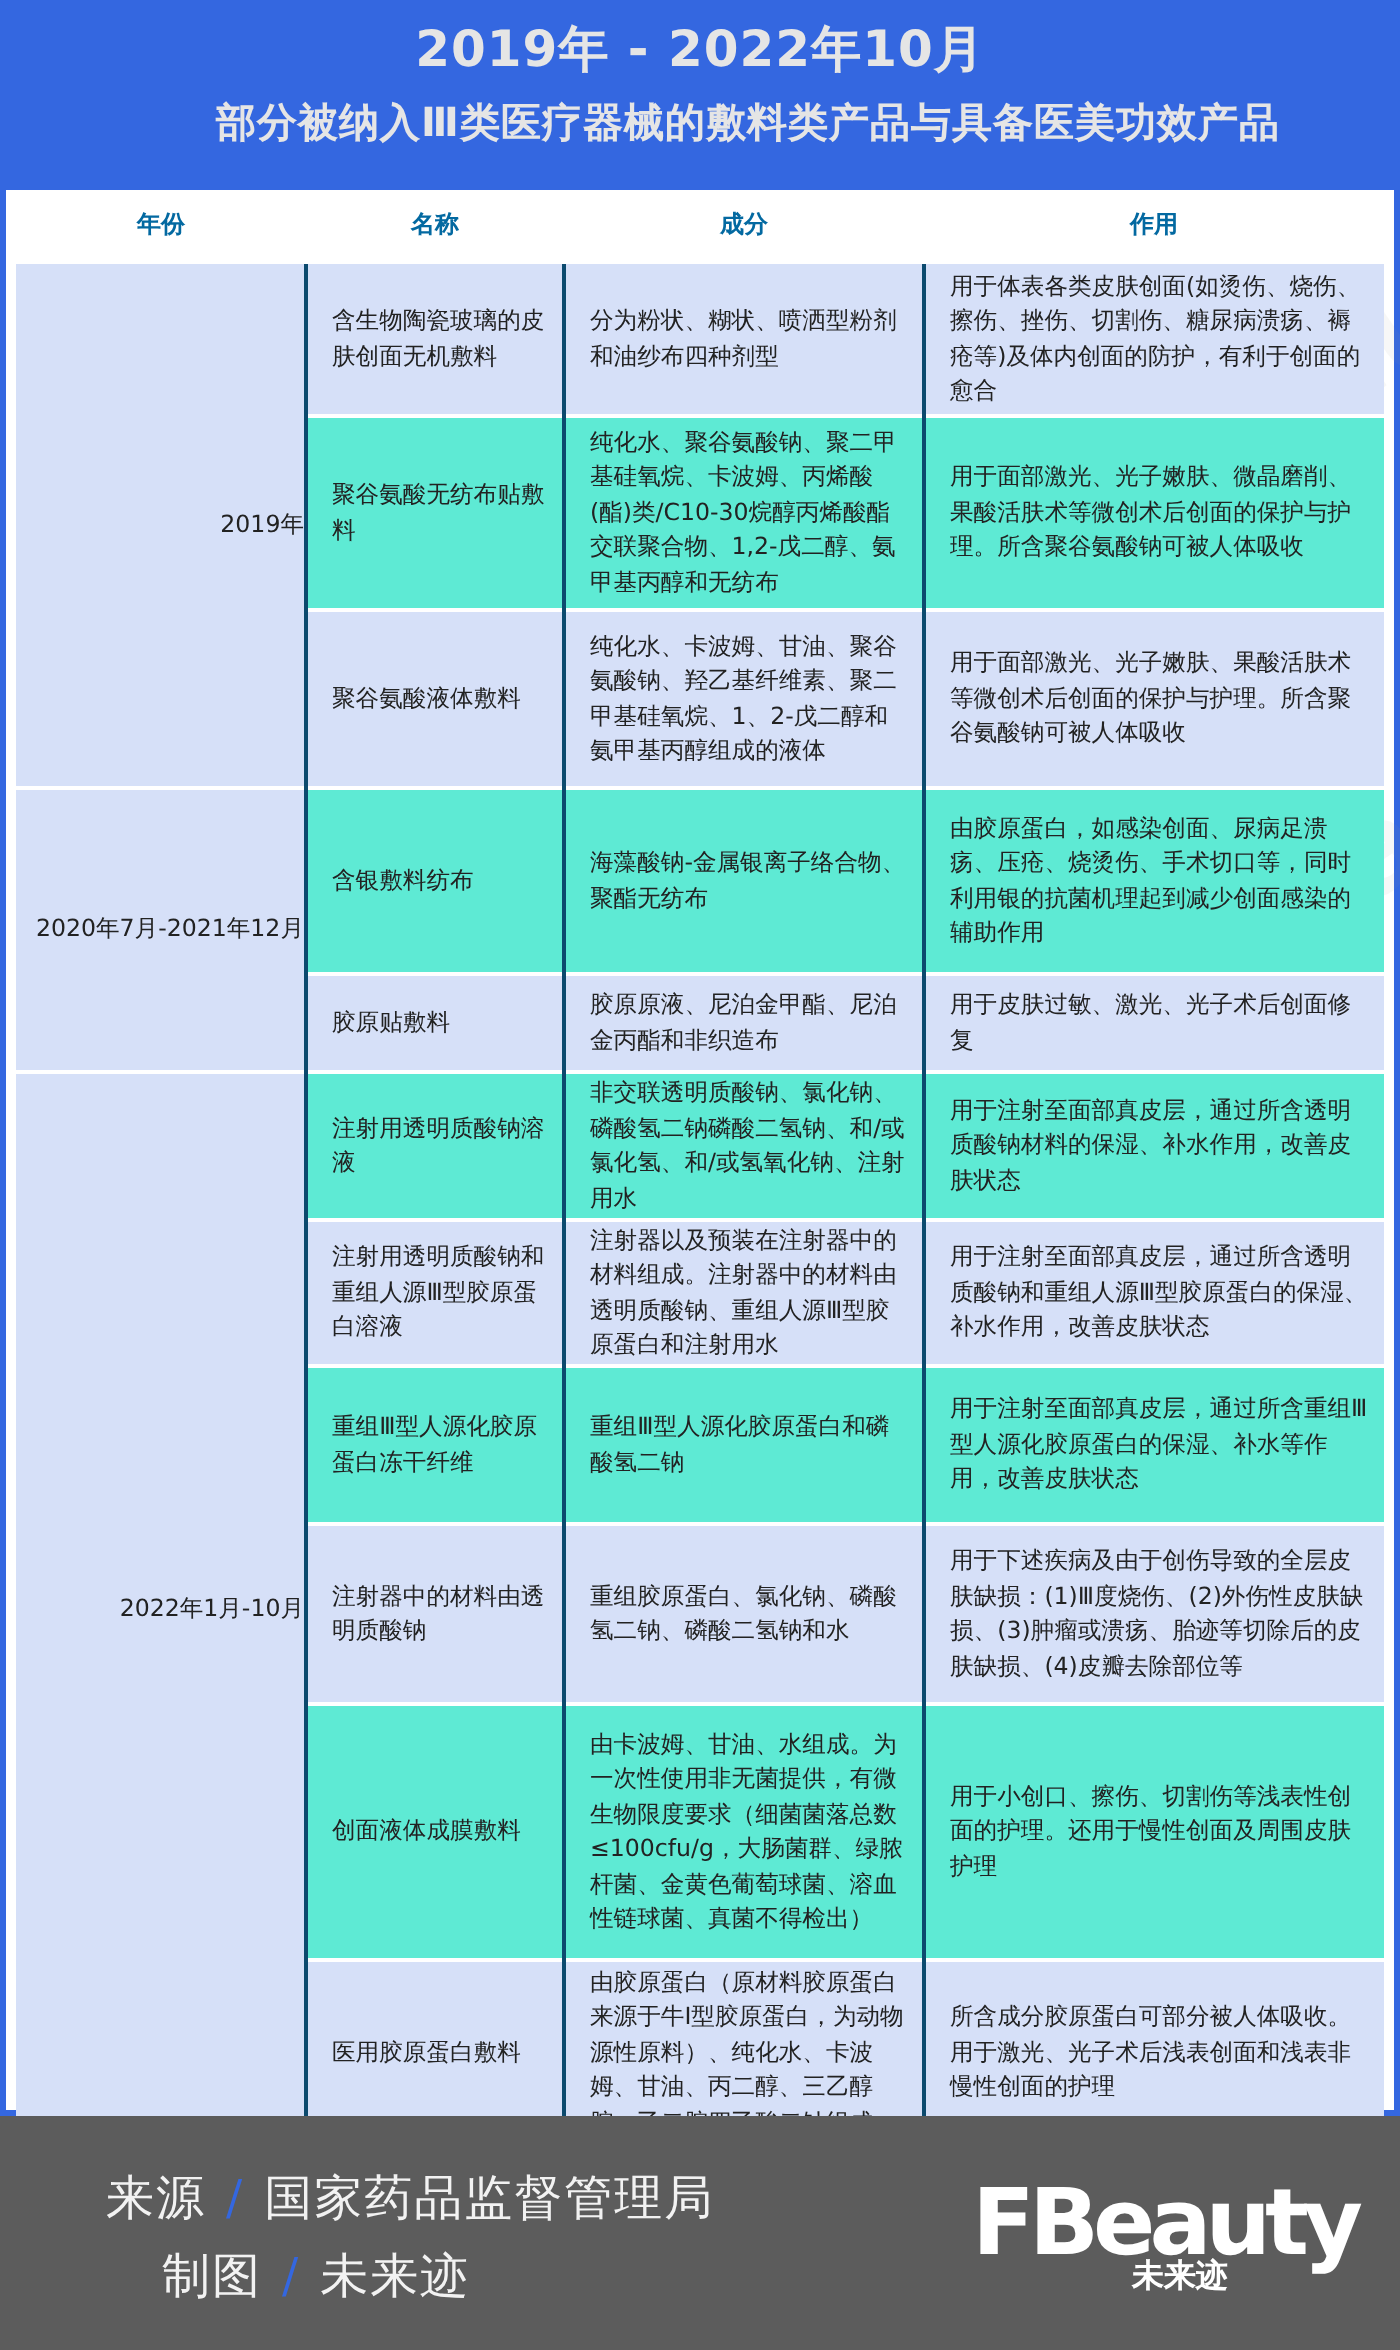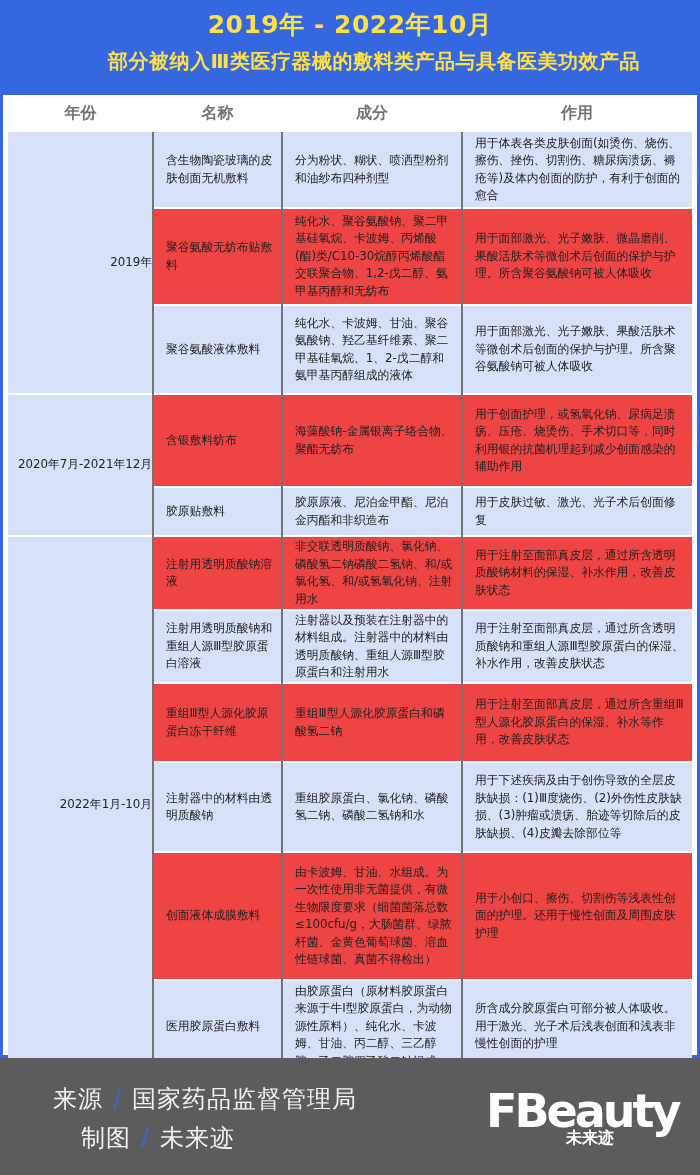--- a/index.html
+++ b/index.html
@@ -1,27 +1,27 @@
 <!DOCTYPE html>
 <html><head>
 <meta charset="utf-8">
 <style>
   html, body { margin:0; padding:0; }
   body { width:700px; height:1175px; background:#5c5c5c; font-family:"DejaVu Sans","Liberation Sans",sans-serif; overflow:hidden; position:relative; }
-  .header { position:absolute; left:0; top:0; width:700px; height:95px; background:#3467e0; color:#fde047; text-align:center; }
+  .header { position:absolute; left:0; top:0; width:700px; height:95px; background:#3467e0; color:#e5e5e5; text-align:center; }
   .header .t1 { position:absolute; top:8px; left:0; width:100%; font-size:25px; font-weight:bold; letter-spacing:0.5px; }
   .header .t2 { position:absolute; top:48px; left:4px; width:100%; font-size:20px; font-weight:bold; letter-spacing:0.5px; white-space:nowrap;padding-left:20px; }
   .frame { position:absolute; left:0; top:95px; width:700px; height:963px; background:#3467e0; }
   .inner { position:absolute; left:3px; top:0; width:694px; height:960px; background:#fff; }
   table { position:absolute; left:5px; top:0; border-collapse:collapse; table-layout:fixed; width:684px; font-size:11.8px; color:#222; line-height:17.5px; }
-  th { height:33px; font-weight:bold; font-size:16px; text-align:center; color:#737373; background:#fff; }
-  td { padding:0 6px 0 12px; vertical-align:middle; border-top:2px solid #fff; border-left:2px solid #737373; }
+  th { height:33px; font-weight:bold; font-size:12px; text-align:center; color:#0369a1; background:#fff; }
+  td { padding:0 6px 0 12px; vertical-align:middle; border-top:2px solid #fff; border-left:2px solid #0c4a6e; }
   td.year { text-align:right; padding:0; background:#d6e0f8; border-left:none; }
   tr.alt td.c { background:#d6e0f8; }
-  tr.plain td.c { background:#ef4444;margin-top:40px; }
+  tr.plain td.c { background:#5eead4;margin-top:40px; }
   .footer { position:absolute; left:0; top:1058px; width:700px; height:117px; background:#5c5c5c; }
   .src { position:absolute; left:53px; font-family:"DejaVu Serif","Liberation Serif",serif; font-size:24px; color:#f2f2f2; letter-spacing:1px; }
   .src .slash { color:#3467e0; margin:0 10px; }
   .logo { position:absolute; left:486px; top:1090px; width:180px; height:60px; color:#fff; }
   .logo .word { position:absolute; left:0; top:-6px; font-family:"DejaVu Sans","Liberation Sans",sans-serif; font-weight:bold; font-size:46px; letter-spacing:-3px; }
   .logo .cn { position:absolute; left:80px; top:38px; font-weight:bold; font-size:16px; }
   .wm { position:absolute; font-weight:bold; font-size:60px; color:rgba(150,150,150,0.08); transform:rotate(-35deg); pointer-events:none; white-space:nowrap; }
 </style>
 </head>
 <body>
@@ -68,21 +68,21 @@
         </tr>
         <tr class="alt" style="height:89px">
           <td class="c">聚谷氨酸液体敷料</td>
           <td class="c">纯化水、卡波姆、甘油、聚谷氨酸钠、羟乙基纤维素、聚二甲基硅氧烷、1、2-戊二醇和氨甲基丙醇组成的液体</td>
           <td class="c">用于面部激光、光子嫩肤、果酸活肤术等微创术后创面的保护与护理。所含聚谷氨酸钠可被人体吸收</td>
         </tr>
         <tr class="plain" style="height:93px">
           <td class="year" rowspan="2">2020年7月-2021年12月</td>
           <td class="c">含银敷料纺布</td>
           <td class="c">海藻酸钠-金属银离子络合物、聚酯无纺布</td>
-          <td class="c">用于创面护理，或氢氧化钠、尿病足溃疡、压疮、烧烫伤、手术切口等，同时利用银的抗菌机理起到减少创面感染的辅助作用</td>
+          <td class="c">由胶原蛋白，如感染创面、尿病足溃疡、压疮、烧烫伤、手术切口等，同时利用银的抗菌机理起到减少创面感染的辅助作用</td>
         </tr>
         <tr class="alt" style="height:49px">
           <td class="c">胶原贴敷料</td>
           <td class="c">胶原原液、尼泊金甲酯、尼泊金丙酯和非织造布</td>
           <td class="c">用于皮肤过敏、激光、光子术后创面修复</td>
         </tr>
         <tr class="plain" style="height:74px">
           <td class="year" rowspan="6">2022年1月-10月</td>
           <td class="c">注射用透明质酸钠溶液</td>
           <td class="c">非交联透明质酸钠、氯化钠、磷酸氢二钠磷酸二氢钠、和/或氯化氢、和/或氢氧化钠、注射用水</td>

